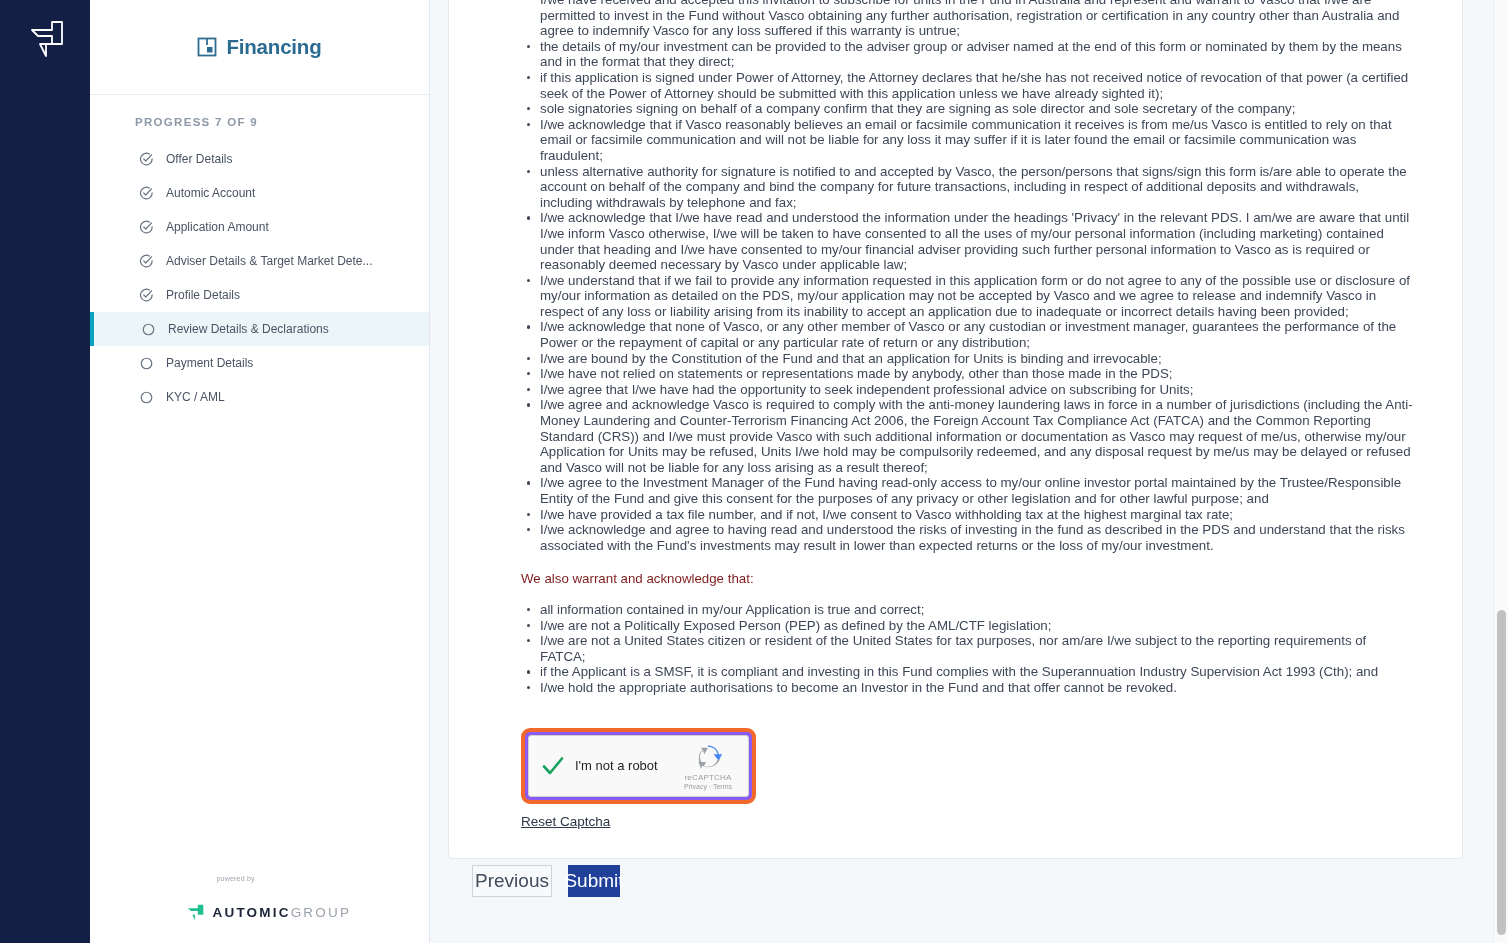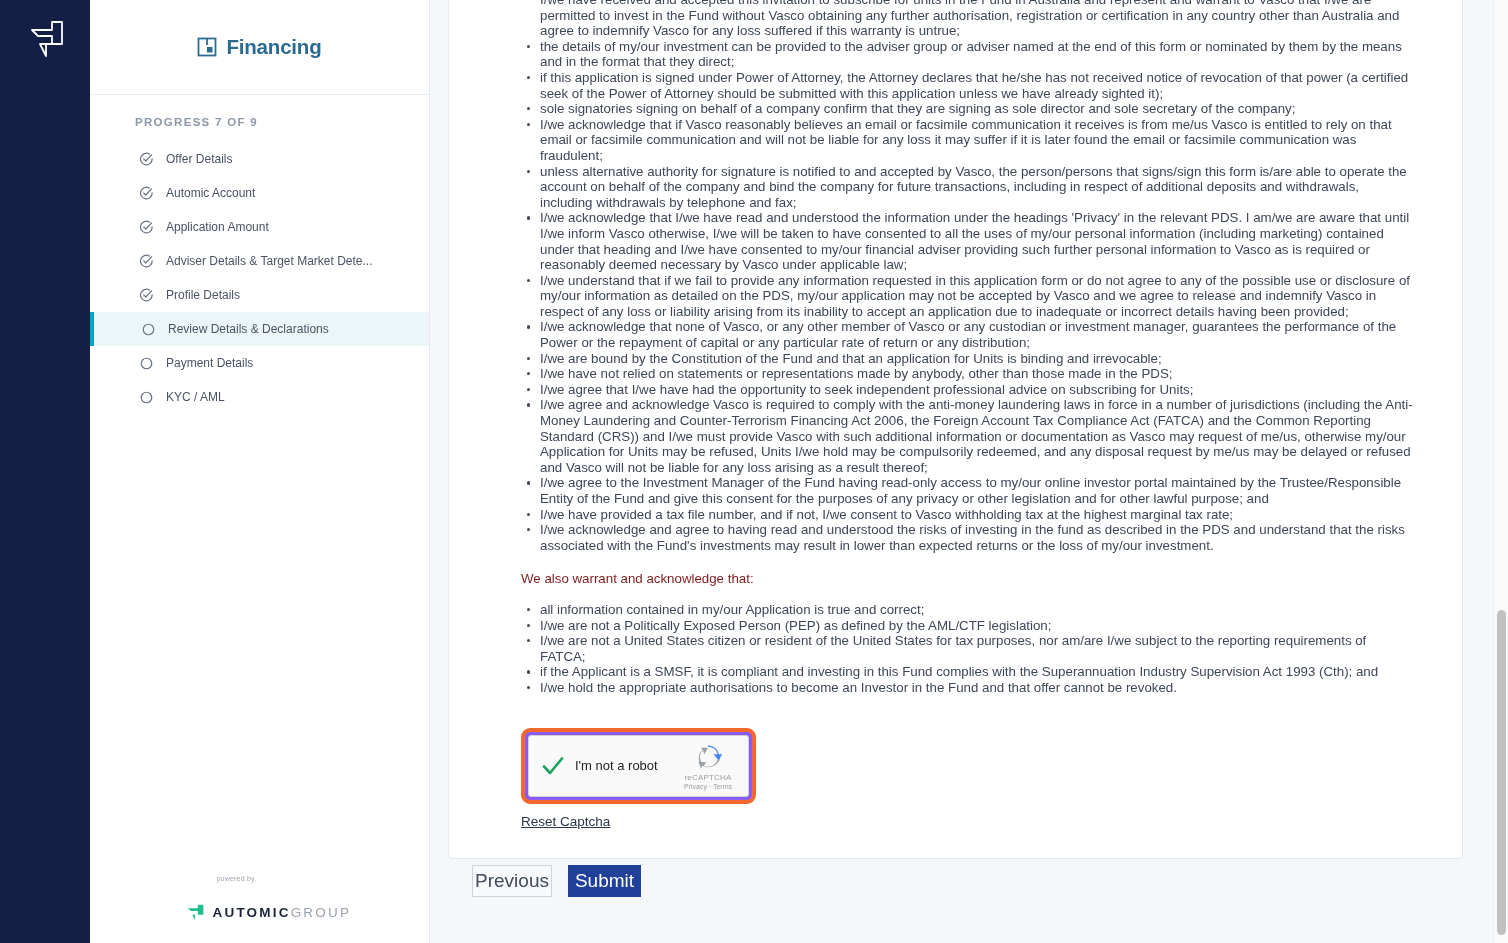--- a/index.html
+++ b/index.html
@@ -253,21 +253,21 @@
   .btn-prev {
     background: #f7f9fb;
     color: #404b5c;
     border: 1px solid #ccd4dd;
     width: 80px;
   }
   .btn-submit {
     background: #21409a;
     color: #ffffff;
     border: 1px solid #21409a;
-    width: 73px;
+    width: 52px;
     font-weight: 500;
   }
 
   
   .page-scroll {
     position: absolute;
     right: 0;
     top: 0;
     width: 15px;
     height: 943px;

